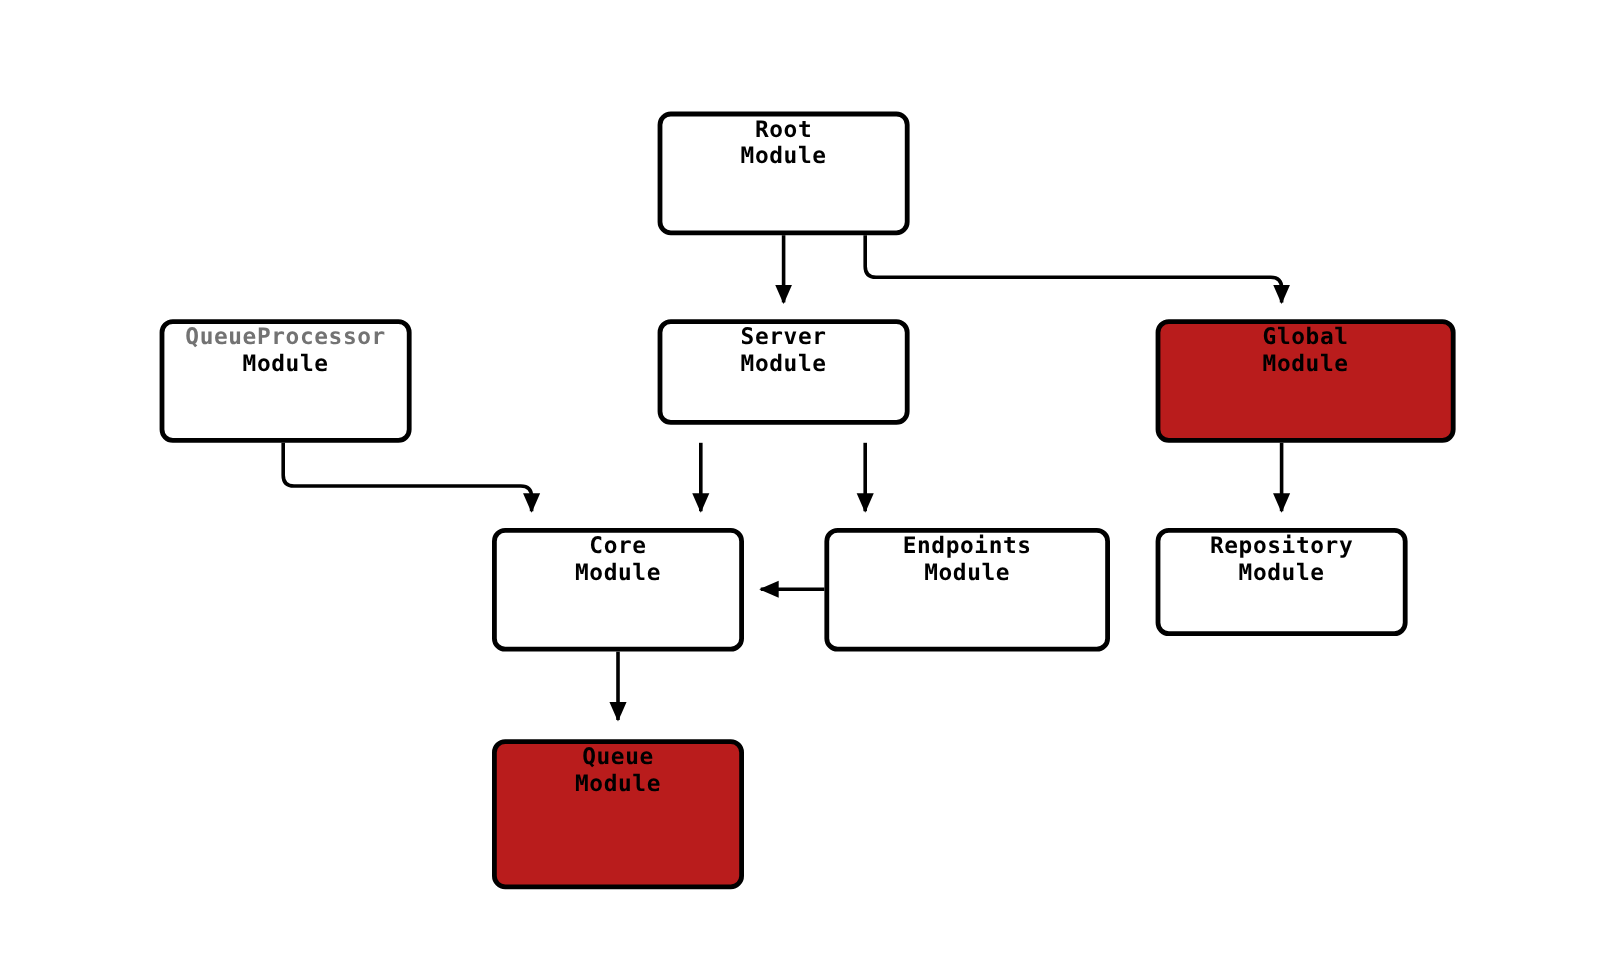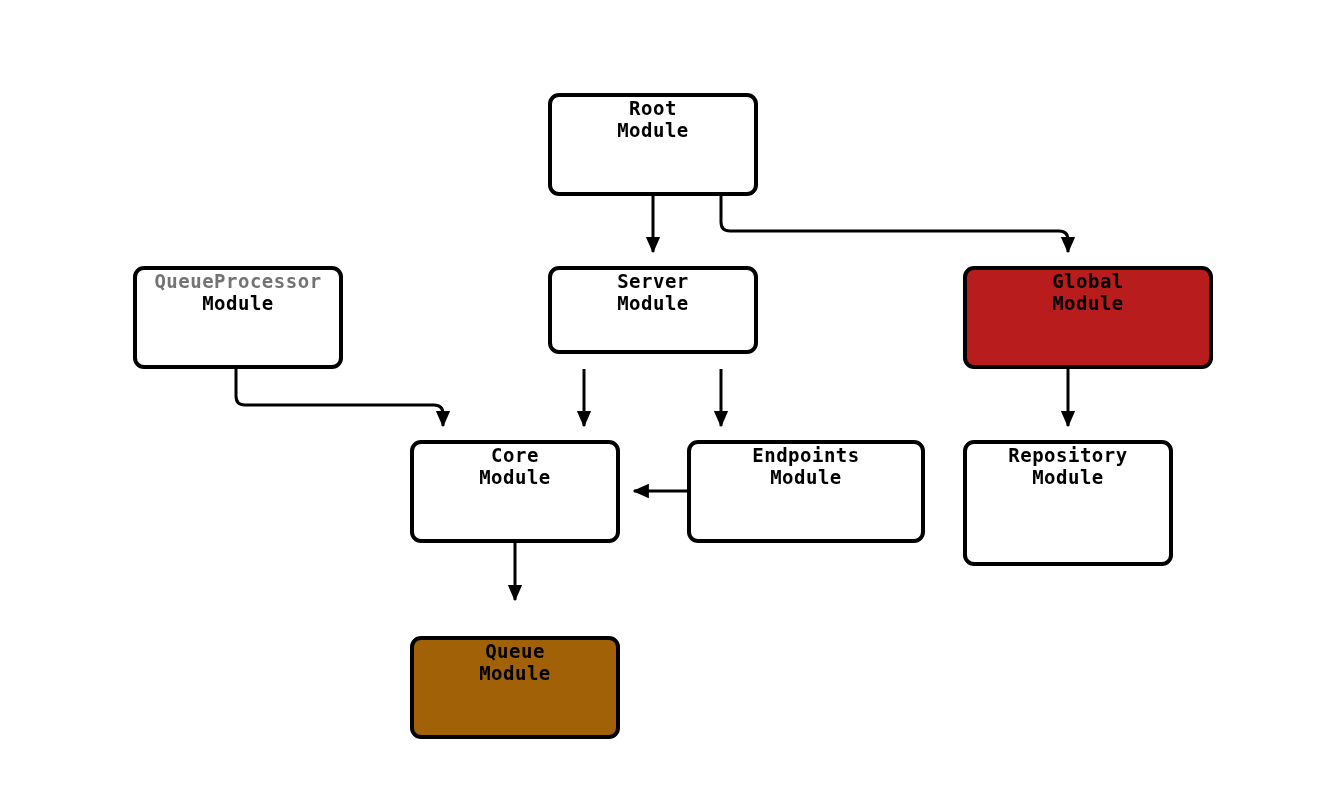--- a/index.html
+++ b/index.html
@@ -104,23 +104,23 @@
   <div class="node" style="left: 410px; top: 440px; width: 210px; height: 103px; border-color: rgb(0, 0, 0); background: rgb(255, 255, 255);">
     <div class="node-label" style="color: rgb(0, 0, 0);">Core</div>
     <div class="node-label" style="color: rgb(0, 0, 0);">Module</div>
   </div>
 
   <div class="node" style="left: 687px; top: 440px; width: 238px; height: 103px; border-color: rgb(0, 0, 0); background: rgb(255, 255, 255);">
     <div class="node-label" style="color: rgb(0, 0, 0);">Endpoints</div>
     <div class="node-label" style="color: rgb(0, 0, 0);">Module</div>
   </div>
 
-  <div class="node" style="left: 963px; top: 440px; width: 210px; height: 126px; border-color: rgb(0, 0, 0); background: rgb(255, 255, 255);">
+  <div class="node" style="left: 963px; top: 440px; width: 210px; height: 90px; border-color: rgb(0, 0, 0); background: rgb(255, 255, 255);">
     <div class="node-label" style="color: rgb(0, 0, 0);">Repository</div>
     <div class="node-label" style="color: rgb(0, 0, 0);">Module</div>
   </div>
 
-  <div class="node" style="left: 410px; top: 636px; width: 210px; height: 103px; border-color: rgb(0, 0, 0); background: #a16207;">
+  <div class="node" style="left: 410px; top: 616px; width: 210px; height: 125px; border-color: rgb(0, 0, 0); background: #b91c1c;">
     <div class="node-label" style="color: rgb(0, 0, 0);">Queue</div>
     <div class="node-label" style="color: rgb(0, 0, 0);">Module</div>
   </div>
 
 </div>
 
 </body></html>

